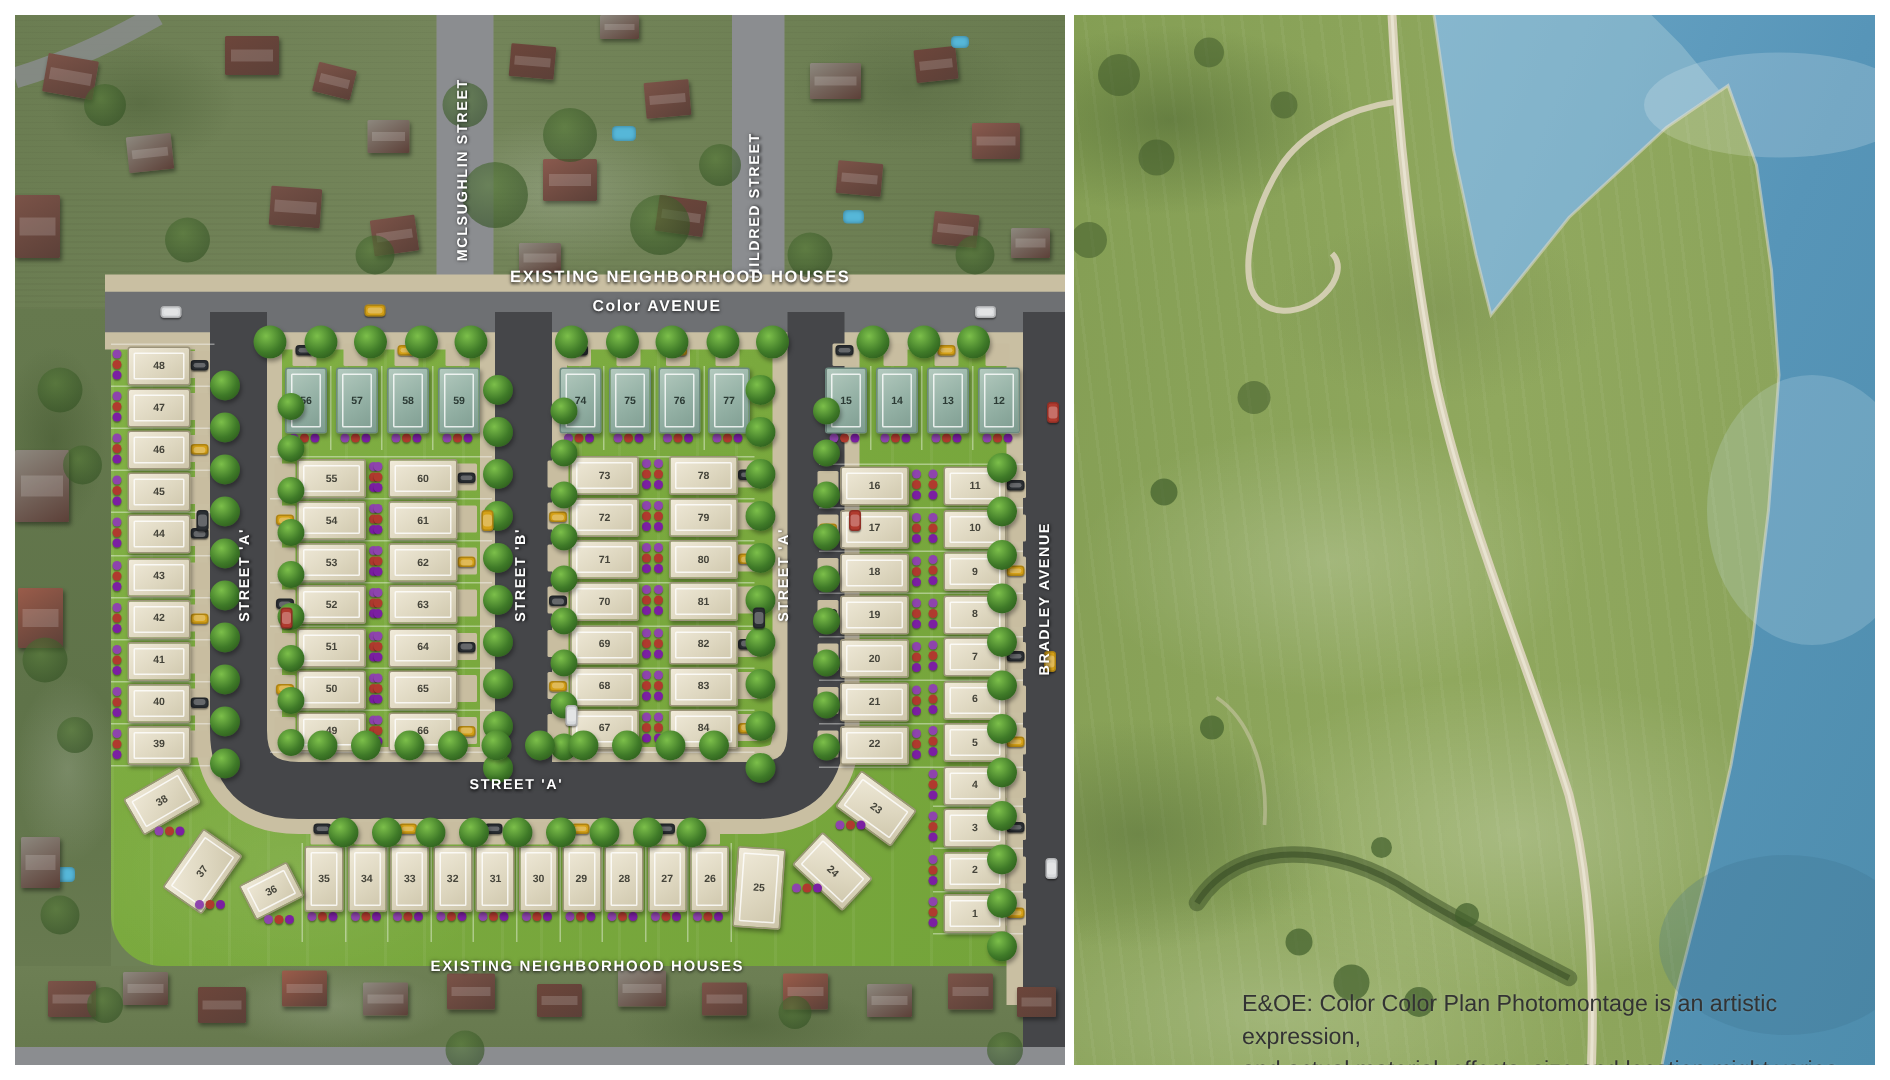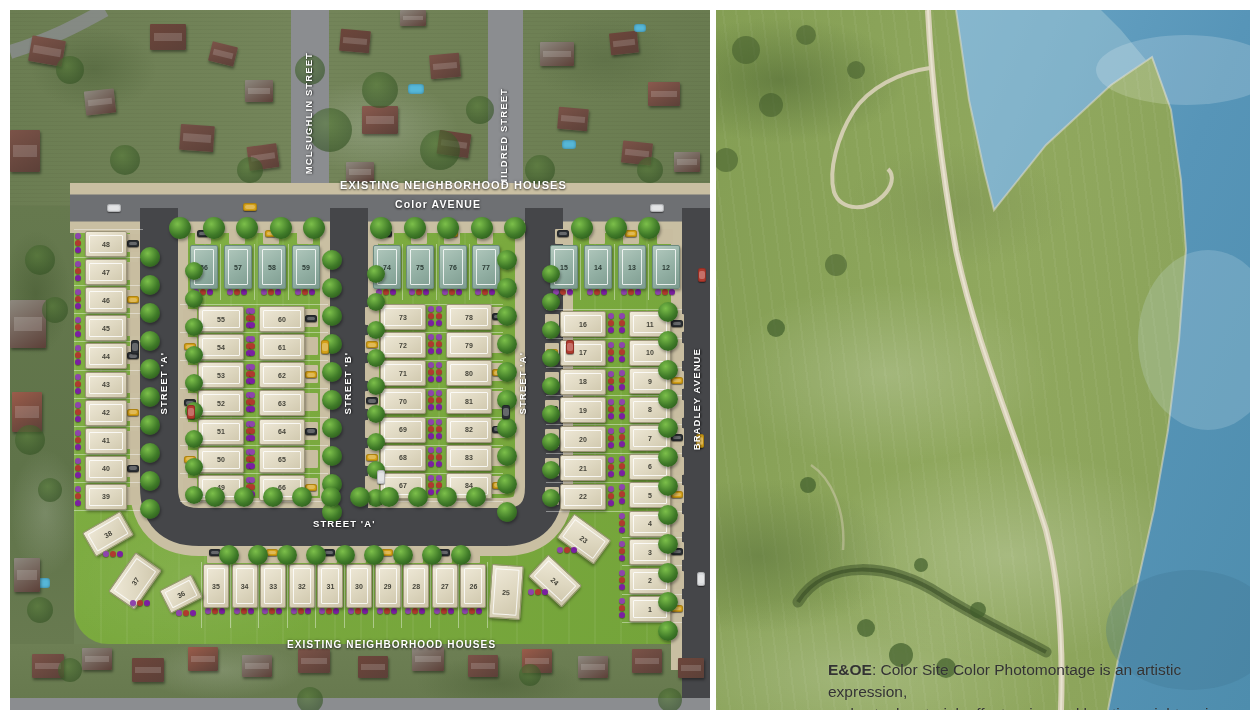--- a/index.html
+++ b/index.html
@@ -61,21 +61,21 @@
   .drv{position:absolute;background:#c8bda0;border-radius:1px;}
   .car{position:absolute;border-radius:2.5px;box-shadow:0 1px 1px rgba(0,0,0,.45), inset 0 0 0 1px rgba(0,0,0,.18);}
   .car::before{content:"";position:absolute;left:16%;right:16%;top:22%;bottom:22%;background:rgba(255,255,255,.28);border-radius:2px;}
   .dot{position:absolute;border-radius:50%;box-shadow:0 1px 1px rgba(0,0,0,.35);}
   .pline{position:absolute;background:rgba(255,255,255,.4);}
   .ah{position:absolute;border-radius:1px;box-shadow:1px 2px 3px rgba(0,0,0,.4);}
   .ah::before{content:"";position:absolute;left:10%;right:10%;top:36%;bottom:36%;background:rgba(255,255,255,.16);}
   .pool{position:absolute;border-radius:3px;background:#56b7d8;box-shadow:inset 0 0 3px rgba(0,0,0,.35);}
   #disclaimer{position:absolute;left:112px;top:649px;font-size:15.5px;line-height:22px;color:#333;z-index:30;
     text-shadow:0 0 2px rgba(255,255,255,.15);}
-  #disclaimer .b{font-weight:bold;}
+  #disclaimer .b{font-weight:normal;}
 </style>
 </head>
 <body>
 
 <div id="stage">
 
   <div id="left-panel" class="panel">
     <div id="top-strip" class="strip"></div>
     <div id="left-strip" class="strip"></div>
     <div id="bottom-strip" class="strip"></div>
@@ -824,15 +824,15 @@
       </g>
       <g fill="#3c5628" opacity=".5">
         <circle cx="30" cy="40" r="14"></circle>
           <circle cx="90" cy="25" r="10"></circle>
           <circle cx="55" cy="95" r="12"></circle>
         <circle cx="140" cy="60" r="9"></circle>
           <circle cx="10" cy="150" r="12"></circle>
           <circle cx="120" cy="255" r="11"></circle>
       </g>
     </svg>
-    <div id="disclaimer"><span class="b">E&amp;OE</span><span>: Color Site Color Photomontage is an artistic expression,</span><br><span>and actual material, effects, size and location might varies.</span></div>
+    <div id="disclaimer"><span class="b">E&amp;OE</span><span>: Color Color Plan Photomontage is an artistic expression,</span><br><span>and actual material, effects, size and location might varies.</span></div>
   </div>
 </div>
 
 </body></html>

